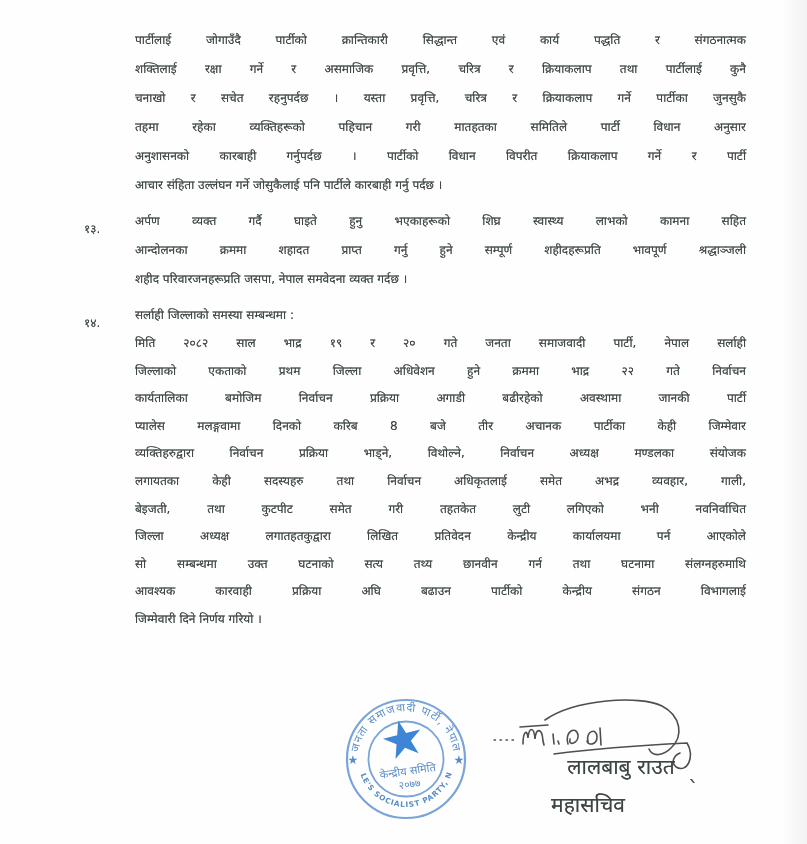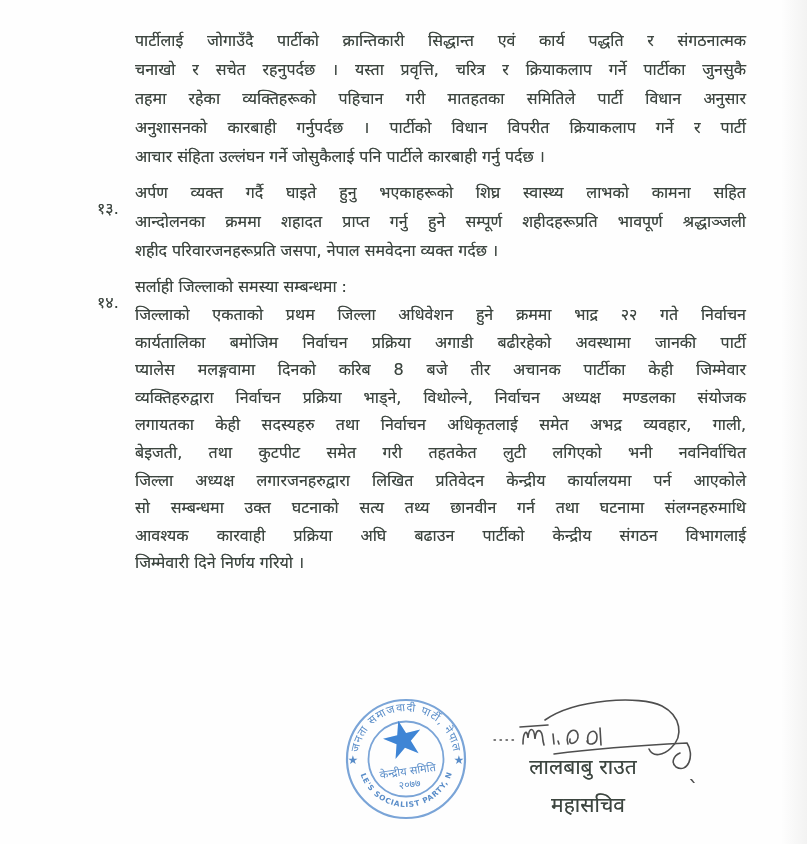--- a/index.html
+++ b/index.html
@@ -7,79 +7,81 @@
     width:807px;height:844px;position:relative;overflow:hidden;
     background:#ffffff;
     font-family:"DejaVu Sans","Liberation Sans",sans-serif;
   }
   .page{position:absolute;inset:0;background:#fefefe;}
   .scan-edge{position:absolute;top:0;right:0;width:26px;height:100%;
     background:linear-gradient(to right,rgba(0,0,0,0),rgba(90,90,85,0.07));pointer-events:none;}
   
   .doc{
     position:absolute;top:26px;left:135px;width:611px;
-    color:#3c453f;font-size:16px;
+    color:#3c453f;font-size:12px;
     text-shadow:0 0 .5px rgba(60,69,63,.55);
   }
   .tline{
     line-height:29px;white-space:nowrap;
     text-align:justify;text-align-last:justify;
   }
   .tline.last{text-align:left;text-align-last:left;}
   section.item{position:relative;margin-top:7px;}
-  .num{position:absolute;left:-51px;top:16px;line-height:29px;margin-left:13px;}
+  .num{position:absolute;left:-51px;top:8px;line-height:29px;}
   .heading{line-height:29px;}
   #item-14 .lines .tline{line-height:27.6px;}
   
   .stamp{position:absolute;left:331px;top:684px;width:150px;height:150px;opacity:.92;}
   
   .sig-art{position:absolute;left:490px;top:692px;width:215px;height:95px;}
-  .sig-name{position:absolute;left:498px;top:752px;width:170px;text-align:center;
+  .sig-name{position:absolute;left:536px;top:752px;width:170px;text-align:center;
     color:#3c453f;font-size:21px;text-shadow:0 0 .5px rgba(60,69,63,.55);}
   .sig-title{position:absolute;left:518px;top:790px;width:140px;text-align:center;
     color:#3c453f;font-size:21px;text-shadow:0 0 .5px rgba(60,69,63,.55);}
   .stray-mark{position:absolute;left:688px;top:776px;color:#4c4c4c;font-size:22px;}
 </style>
 </head>
 <body>
 
 <div class="page">
 
   <main class="doc">
 
     <section>
       <div class="lines">
           <div class="tline">पार्टीलाई जोगाउँदै पार्टीको क्रान्तिकारी सिद्धान्त एवं कार्य पद्धति र संगठनात्मक</div>
+          <div class="tline">शक्तिलाई रक्षा गर्ने र असमाजिक प्रवृत्ति, चरित्र र क्रियाकलाप तथा पार्टीलाई कुनै</div>
           <div class="tline">चनाखो र सचेत रहनुपर्दछ । यस्ता प्रवृत्ति, चरित्र र क्रियाकलाप गर्ने पार्टीका जुनसुकै</div>
           <div class="tline">तहमा रहेका व्यक्तिहरूको पहिचान गरी मातहतका समितिले पार्टी विधान अनुसार</div>
           <div class="tline">अनुशासनको कारबाही गर्नुपर्दछ । पार्टीको विधान विपरीत क्रियाकलाप गर्ने र पार्टी</div>
           <div class="tline last">आचार संहिता उल्लंघन गर्ने जोसुकैलाई पनि पार्टीले कारबाही गर्नु पर्दछ ।</div>
         </div>
     </section>
 
     <section class="item" id="item-13">
       <span class="num">१३.</span>
       <div class="lines">
           <div class="tline">अर्पण व्यक्त गर्दै घाइते हुनु भएकाहरूको शिघ्र स्वास्थ्य लाभको कामना सहित</div>
           <div class="tline">आन्दोलनका क्रममा शहादत प्राप्त गर्नु हुने सम्पूर्ण शहीदहरूप्रति भावपूर्ण श्रद्धाञ्जली</div>
           <div class="tline last">शहीद परिवारजनहरूप्रति जसपा, नेपाल समवेदना व्यक्त गर्दछ ।</div>
         </div>
     </section>
 
     <section class="item" id="item-14">
       <span class="num">१४.</span>
       <div class="heading">सर्लाही जिल्लाको समस्या सम्बन्धमा :</div>
       <div class="lines">
+          <div class="tline">मिति २०८२ साल भाद्र १९ र २० गते जनता समाजवादी पार्टी, नेपाल सर्लाही</div>
           <div class="tline">जिल्लाको एकताको प्रथम जिल्ला अधिवेशन हुने क्रममा भाद्र २२ गते निर्वाचन</div>
           <div class="tline">कार्यतालिका बमोजिम निर्वाचन प्रक्रिया अगाडी बढीरहेको अवस्थामा जानकी पार्टी</div>
           <div class="tline">प्यालेस मलङ्गवामा दिनको करिब 8 बजे तीर अचानक पार्टीका केही जिम्मेवार</div>
           <div class="tline">व्यक्तिहरुद्वारा निर्वाचन प्रक्रिया भाड्ने, विथोल्ने, निर्वाचन अध्यक्ष मण्डलका संयोजक</div>
           <div class="tline">लगायतका केही सदस्यहरु तथा निर्वाचन अधिकृतलाई समेत अभद्र व्यवहार, गाली,</div>
           <div class="tline">बेइजती, तथा कुटपीट समेत गरी तहतकेत लुटी लगिएको भनी नवनिर्वाचित</div>
-          <div class="tline">जिल्ला अध्यक्ष लगारजनहरुद्वारा लिखित प्रतिवेदन केन्द्रीय कार्यालयमा पर्न आएकोले</div>
+          <div class="tline">जिल्ला अध्यक्ष लगातहतकुद्वारा लिखित प्रतिवेदन केन्द्रीय कार्यालयमा पर्न आएकोले</div>
           <div class="tline">सो सम्बन्धमा उक्त घटनाको सत्य तथ्य छानवीन गर्न तथा घटनामा संलग्नहरुमाथि</div>
           <div class="tline">आवश्यक  कारवाही प्रक्रिया अघि बढाउन पार्टीको केन्द्रीय संगठन विभागलाई</div>
           <div class="tline last">जिम्मेवारी दिने निर्णय गरियो ।</div>
         </div>
     </section>
 
   </main>
 
   <svg class="stamp" viewBox="0 0 150 150">
     <defs>

